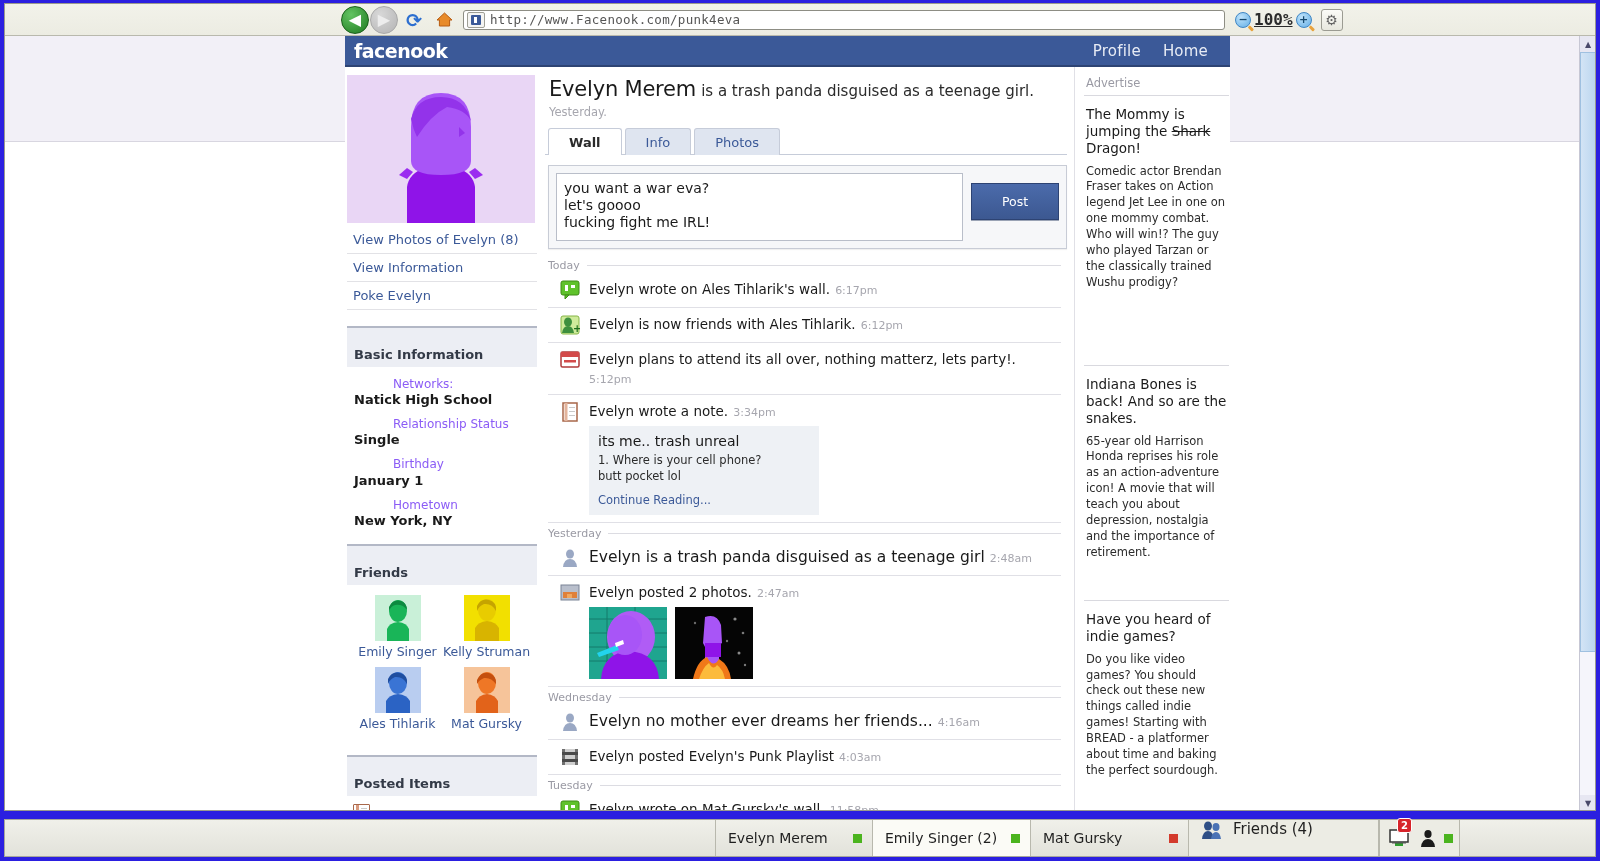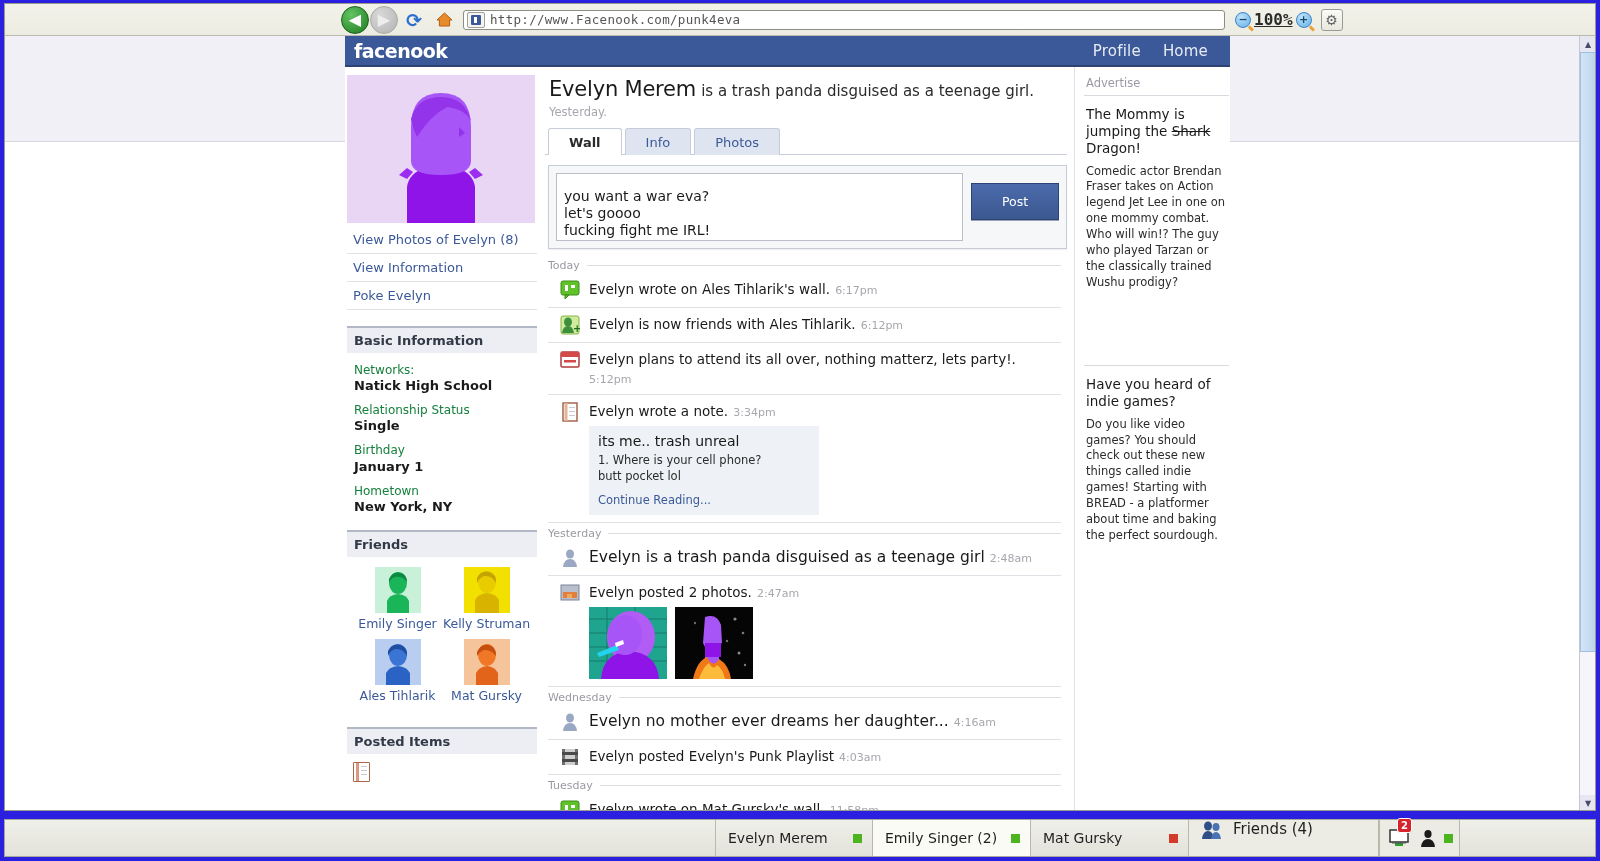--- a/index.html
+++ b/index.html
@@ -149,24 +149,24 @@
     border-bottom: 1px solid #e2e2e6;
     padding: 6px 2px 6px 6px;
     font-size: 13px;
   }
   #left-links { margin-top: 3px; }
   .box { margin-top: 16px; }
   .box-head {
     background: #eceef4;
     border-top: 2px solid #b3b8c6;
     font-size: 13px; font-weight: bold; color: #333a47;
-    padding: 5px 7px 5px 7px;
+    padding: 19px 7px 5px 7px;
   }
   .info-block { padding: 9px 7px 0 7px; }
-  .info-label { font-size: 12px; color: #15803d; line-height: 1.35; }
+  .info-label { font-size: 12px; color: #8b5cf6; line-height: 1.35; margin-left: 39px; }
   .info-value { font-size: 13px; color: #1a1a1a; font-weight: bold; margin-bottom: 9px; }
   #friends-grid {
     display: grid; grid-template-columns: 1fr 1fr;
     padding: 10px 6px 8px 6px; row-gap: 8px;
   }
   .friend { text-align: center; }
   .friend-av {
     width: 46px; height: 46px; margin: 0 auto 3px auto;
     position: relative; overflow: hidden;
   }
@@ -207,21 +207,21 @@
     margin: 10px 0 0 3px;
     border: 1px solid #c8ccd6;
     background: #f6f7f9;
     padding: 7px;
     display: flex; gap: 8px;
     box-shadow: 0 1px 1px rgba(0,0,0,.06);
   }
   #composer-box {
     flex: 1; height: 68px;
     background: #ffffff; border: 1px solid #b9bec9;
-    padding: 14px 7px;
+    padding: 6px 7px;
     font-size: 14px; color: #1a1a1a; line-height: 1.23;
     white-space: pre-wrap; overflow: hidden;
   }
   #post-btn {
     width: 88px; height: 37px;
     background: linear-gradient(#4b6bab, #3c5891);
     border: 1px solid #2d4373;
     color: #ffffff; font-size: 12.5px;
     display: flex; align-items: center; justify-content: center;
     align-self: flex-start; margin-top: 10px;
@@ -637,21 +637,21 @@
               </div>
 
               <div class="story">
                 <div class="story-ico">
                   <svg width="20" height="20" viewBox="0 0 20 20">
                       <ellipse cx="10" cy="6" rx="4" ry="4.5" fill="#9aa8c4"></ellipse>
                       <path d="M3 19 Q4 11 10 11 Q16 11 17 19 Z" fill="#9aa8c4"></path>
                     </svg>
                 </div>
                 <div class="story-main">
-                  <span class="story-txt big">Evelyn no mother ever dreams her daughter...</span>
+                  <span class="story-txt big">Evelyn no mother ever dreams her friends...</span>
                   <span class="story-time">4:16am</span>
                 </div>
               </div>
 
               <div class="story">
                 <div class="story-ico">
                   <svg width="20" height="20" viewBox="0 0 20 20">
                       <rect x="2" y="2" width="16" height="16" fill="#6f6f6f"></rect>
                       <rect x="5" y="2" width="10" height="16" fill="#cfcfcf"></rect>
                       <rect x="2" y="5" width="16" height="3" fill="#4a4a4a"></rect>
@@ -690,20 +690,24 @@
           <div id="right-col">
             <div id="advertise-label">Advertise</div>
 
             <div class="ad" style="height:270px">
               <div class="ad-title">
                 <span>The Mommy is jumping the </span><span class="strike">Shark</span><span> Dragon!</span>
               </div>
               <div class="ad-body">Comedic actor Brendan Fraser takes on Action legend Jet Lee in one on one mommy combat. Who will win!?  The guy who played Tarzan or the classically trained Wushu prodigy?</div>
             </div>
 
+            <div class="ad" style="height:235px">
+              <div class="ad-title">Indiana Bones is back! And so are the snakes.</div>
+              <div class="ad-body">65-year old Harrison Honda reprises his role as an action-adventure icon! A movie that will teach you about depression, nostalgia and the importance of retirement.</div>
+            </div>
 
             <div class="ad" style="border-bottom:none">
               <div class="ad-title">Have you heard of indie games?</div>
               <div class="ad-body">Do you like video games? You should check out these new things called indie games! Starting with BREAD - a platformer about time and baking the perfect sourdough.</div>
             </div>
           </div>
 
         </div>
       </div>
     </div>

